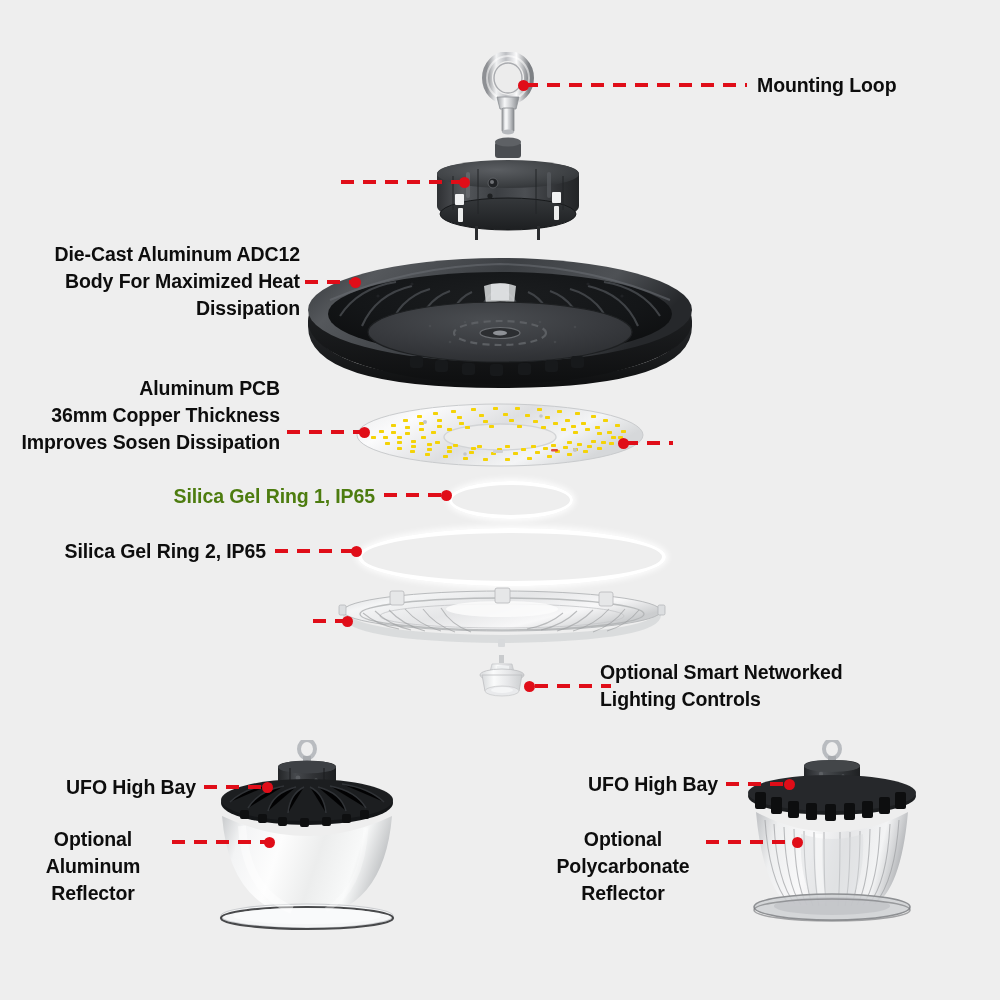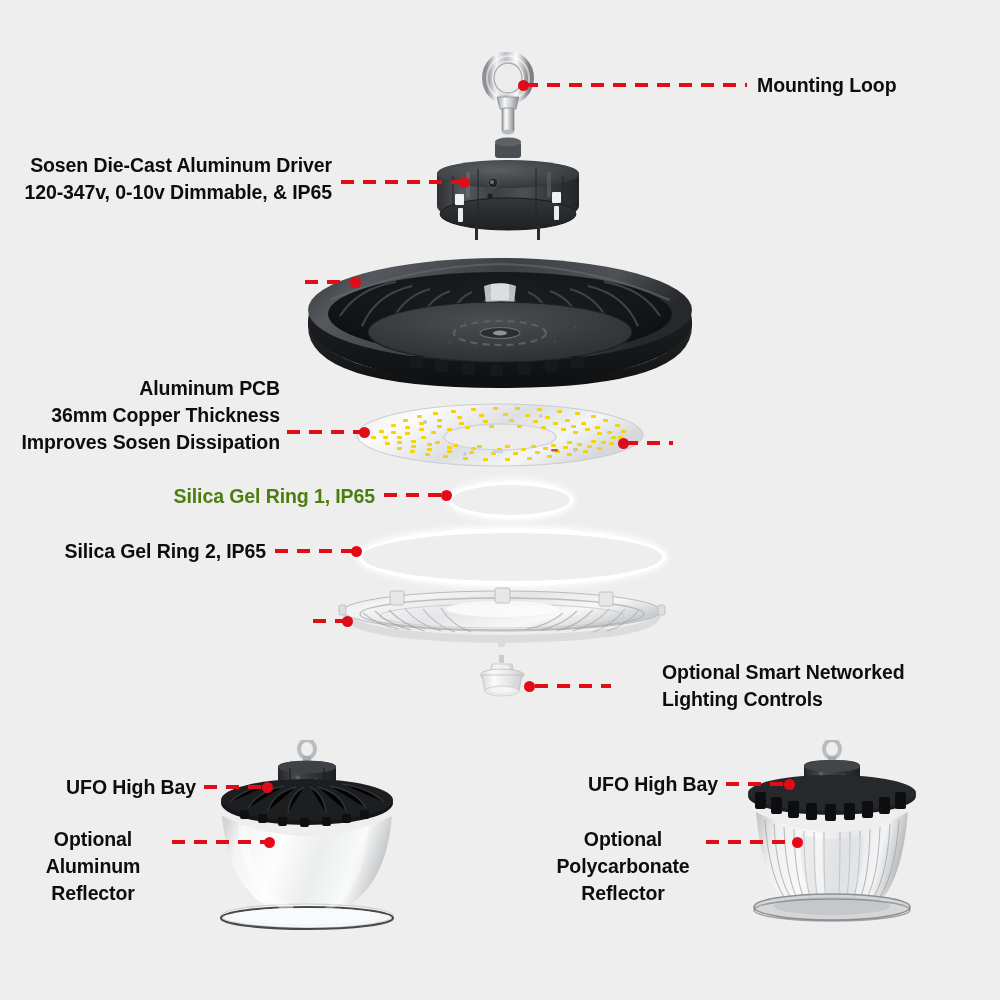--- a/index.html
+++ b/index.html
@@ -179,22 +179,20 @@
       <rect x="35" y="72" width="5" height="14" rx="1" fill="#eceded"></rect>
       <rect x="131" y="70" width="5" height="14" rx="1" fill="#eceded"></rect>
 
       <rect x="52" y="90" width="3" height="14" fill="#2a2c2e"></rect>
       <rect x="114" y="90" width="3" height="14" fill="#2a2c2e"></rect>
     </svg>
   </div>
 
   <div class="leader" style="left:341px; top:180px; width:120px;"></div>
   <div class="dot" style="left: 459px; top: 177px; background: rgb(224, 13, 24);"></div>
-  <div class="callout right-al" style="left: 0px; top: 152px; width: 332px; color: rgb(13, 13, 13);">Sosen Die-Cast Aluminum Driver
-120-347v, 0-10v Dimmable, &amp; IP65</div>
 
   <div class="part body-hs" style="left:300px; top:252px;">
     <svg width="400" height="150" viewBox="0 0 400 150">
       <defs>
         <linearGradient id="rimG" x1="0" y1="0" x2="1" y2="0.3">
           <stop offset="0%" stop-color="#303336"></stop>
           <stop offset="20%" stop-color="#55585c"></stop>
           <stop offset="50%" stop-color="#3d4044"></stop>
           <stop offset="78%" stop-color="#4e5155"></stop>
           <stop offset="100%" stop-color="#26282b"></stop>
@@ -272,20 +270,23 @@
         <circle cx="78" cy="44" r="1.6"></circle>
           <circle cx="112" cy="32" r="1.6"></circle>
         <circle cx="288" cy="32" r="1.6"></circle>
           <circle cx="322" cy="44" r="1.6"></circle>
       </g>
     </svg>
   </div>
 
   <div class="leader" style="left:305px; top:280px; width:48px;"></div>
   <div class="dot" style="left: 350px; top: 277px; background: rgb(224, 13, 24);"></div>
+  <div class="callout right-al" style="left: 0px; top: 241px; width: 300px; color: rgb(13, 13, 13);">Die-Cast Aluminum ADC12
+Body For Maximized Heat
+Dissipation</div>
 
   <div class="part pcb" style="left:355px; top:400px;">
     <svg width="290" height="70" viewBox="0 0 290 70">
       <defs>
         <linearGradient id="pcbG" x1="0" y1="0" x2="1" y2="0.4">
           <stop offset="0%" stop-color="#e9eaeb"></stop>
           <stop offset="25%" stop-color="#fbfbfc"></stop>
           <stop offset="55%" stop-color="#dedfe1"></stop>
           <stop offset="80%" stop-color="#f4f5f6"></stop>
           <stop offset="100%" stop-color="#d6d8da"></stop>
@@ -504,21 +505,21 @@
       <ellipse cx="30" cy="20" rx="22" ry="6" fill="url(#senG)" stroke="#bcbec0" stroke-width="0.8"></ellipse>
 
       <path d="M10 20 L50 20 L47 36 Q30 41 13 36 Z" fill="url(#senG)" stroke="#bcbec0" stroke-width="0.8"></path>
       <ellipse cx="30" cy="36" rx="17" ry="5" fill="#e9eaec" stroke="#c5c7c9" stroke-width="0.7"></ellipse>
       <ellipse cx="30" cy="35" rx="11" ry="3" fill="#f4f5f6"></ellipse>
     </svg>
   </div>
 
   <div class="leader" style="left:535px; top:684px; width:76px;"></div>
   <div class="dot" style="left: 524px; top: 681px; background: rgb(224, 13, 24);"></div>
-  <div class="callout left-al" style="left: 662px; top: 659px; width: 330px; color: rgb(13, 13, 13);">Optional Smart Networked
+  <div class="callout left-al" style="left: 600px; top: 659px; width: 330px; color: rgb(13, 13, 13);">Optional Smart Networked
 Lighting Controls</div>
 
   <div class="photo" style="left:200px; top:740px; width:215px; height:195px;">
     <svg width="215" height="195" viewBox="0 0 215 195">
       <defs>
         <linearGradient id="alRef" x1="0" y1="0" x2="1" y2="0.2">
           <stop offset="0%" stop-color="#c9cbcd"></stop>
           <stop offset="14%" stop-color="#f3f4f5"></stop>
           <stop offset="38%" stop-color="#fdfdfd"></stop>
           <stop offset="62%" stop-color="#eceded"></stop>

